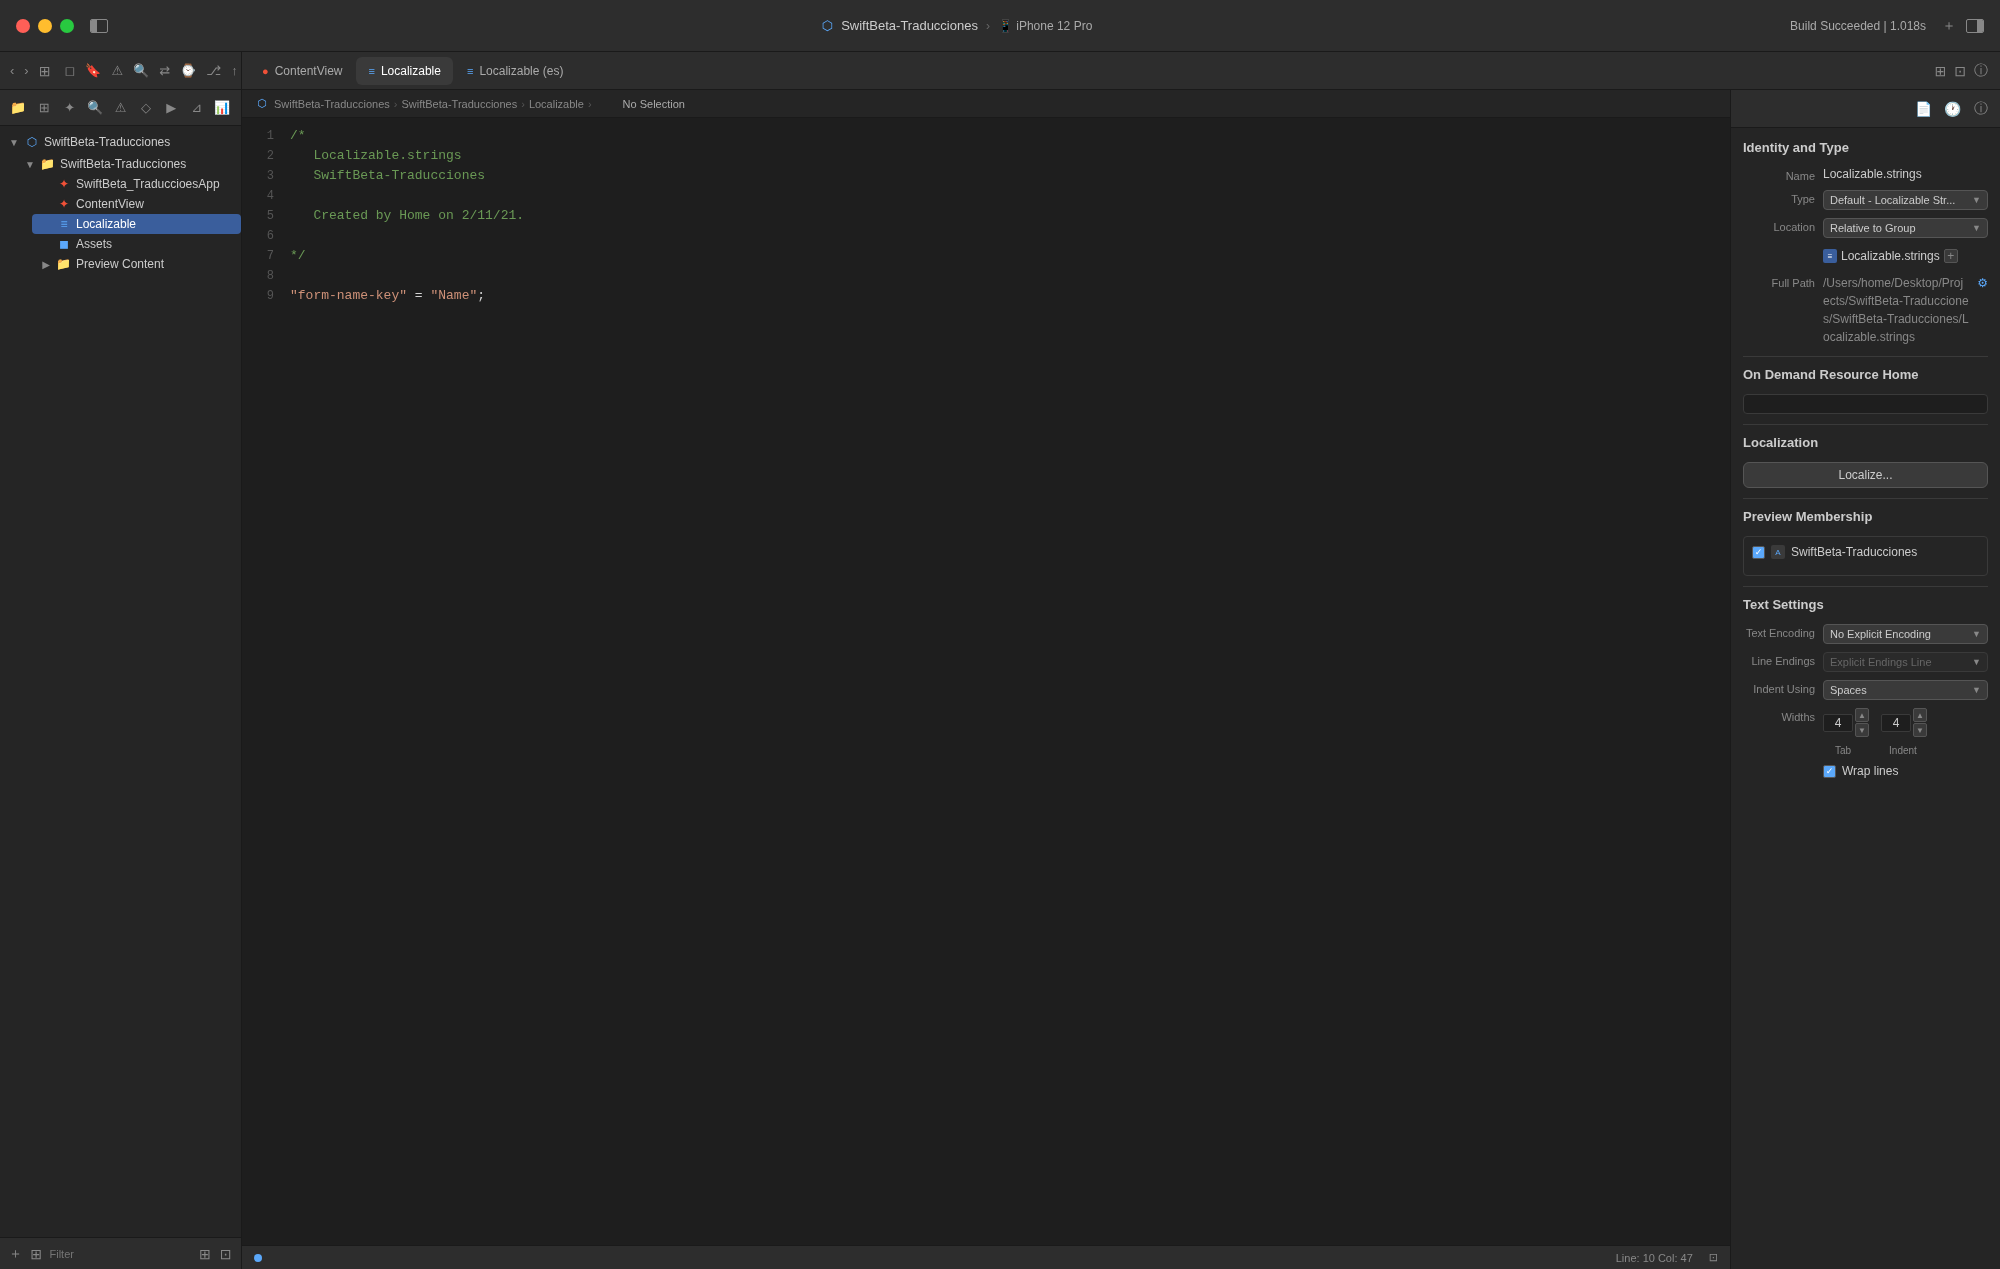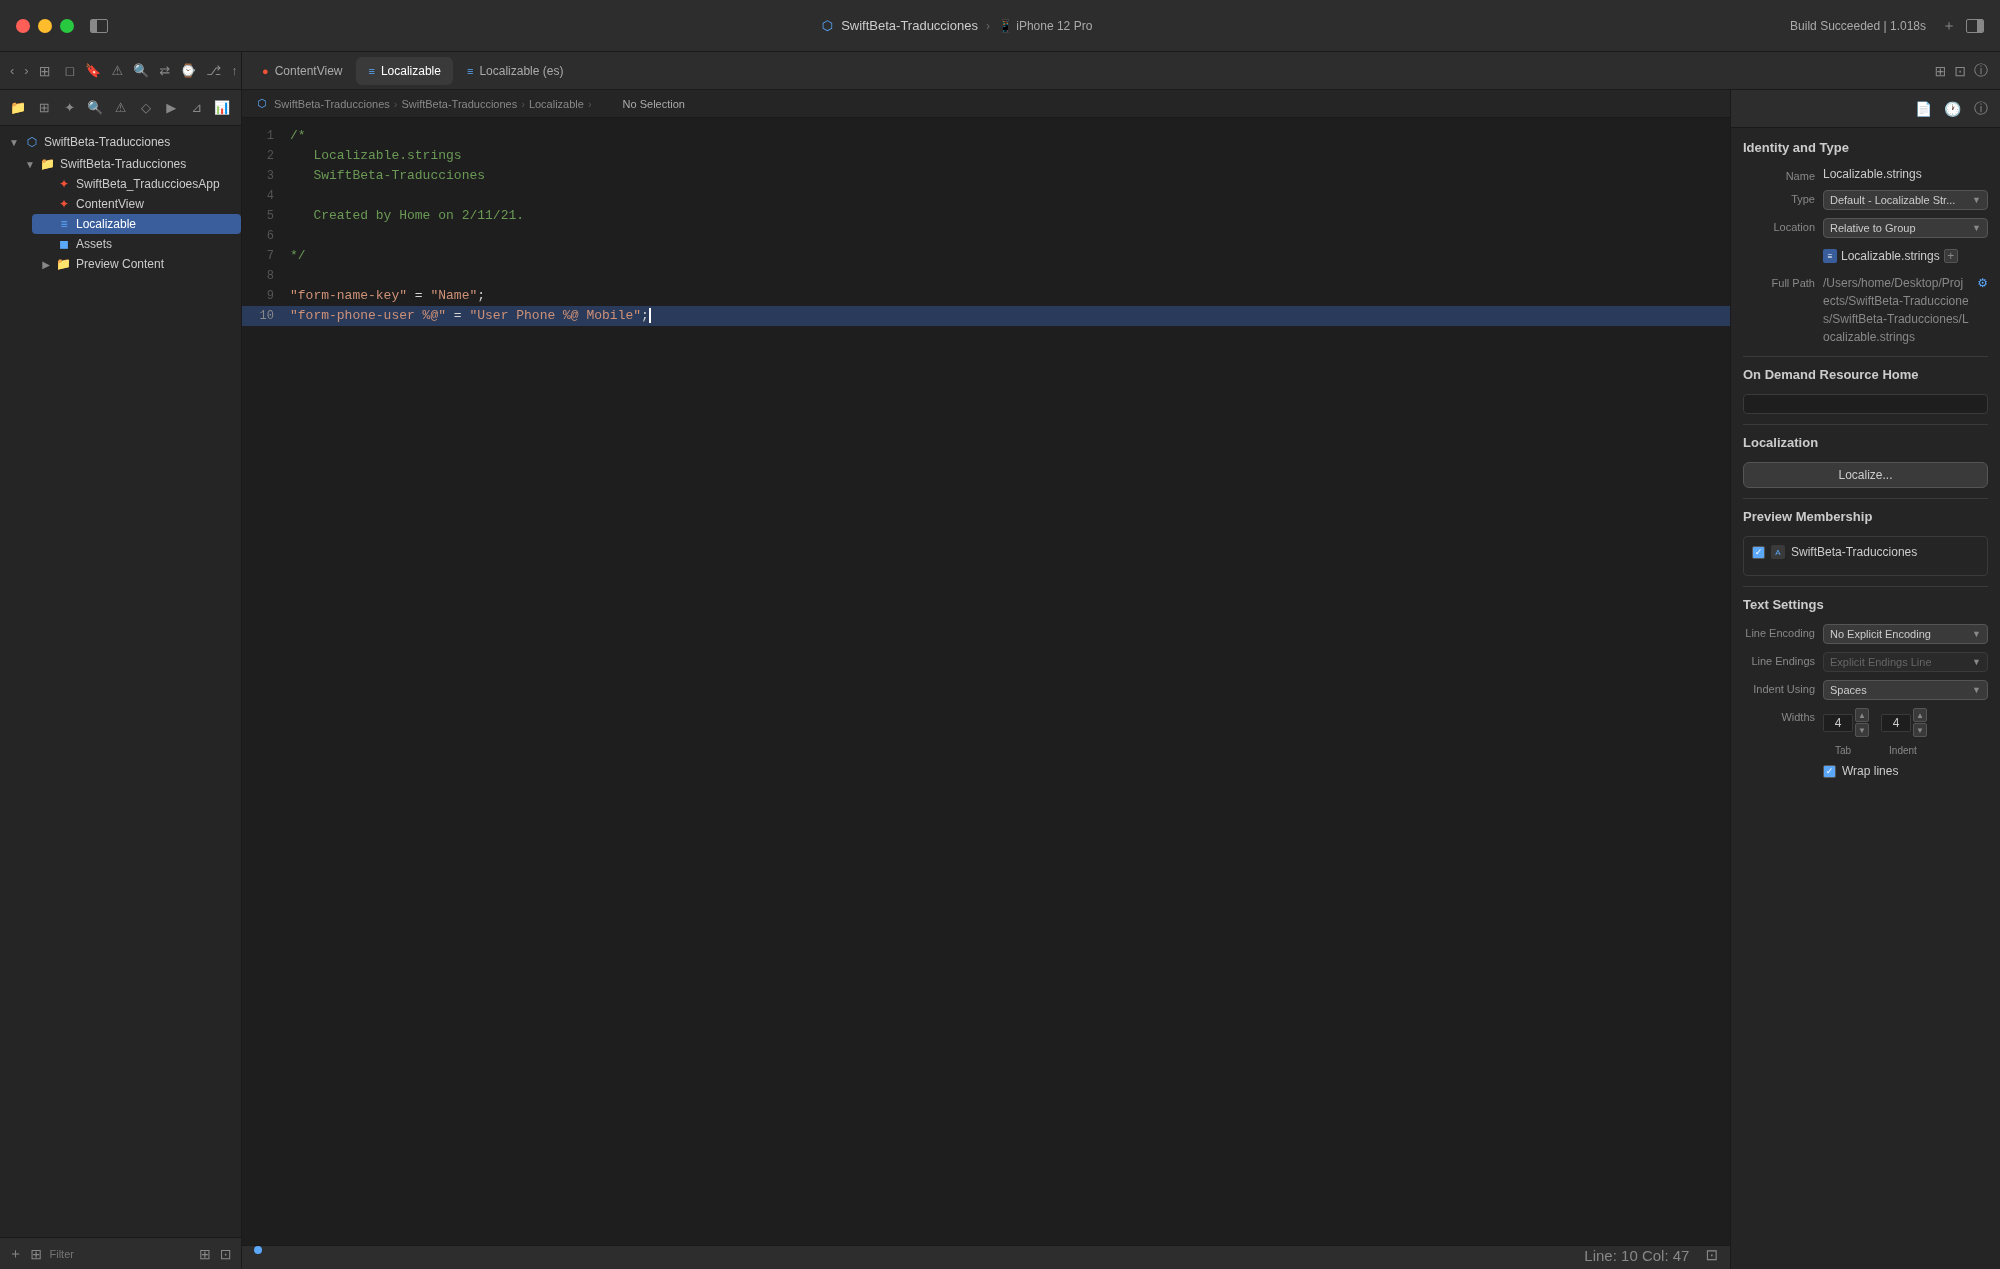--- a/index.html
+++ b/index.html
@@ -362,23 +362,23 @@
       0%, 100% { border-color: #fff; }
       50% { border-color: transparent; }
     }
 
     
     .status-bar {
       height: 24px;
       background: #2d2d2d;
       border-top: 1px solid #1a1a1a;
       display: flex;
-      align-items: flex-start;
+      align-items: center;
       padding: 0 12px;
-      font-size: 15px;
+      font-size: 11px;
       color: #888;
       flex-shrink: 0;
       margin-top: 35px;
     }
     .status-bar-left {
       flex: 1;
       display: flex;
       align-items: center;
       gap: 6px;
     }
@@ -842,24 +842,20 @@
       <div class="code-line">
         <span class="line-num">8</span>
         <span class="line-content"></span>
       </div>
 
       <div class="code-line">
         <span class="line-num">9</span>
         <span class="line-content"><span class="c-string">"form-name-key"</span><span class="c-punct"> = </span><span class="c-string">"Name"</span><span class="c-punct">;</span></span>
       </div>
 
-      <div class="code-line highlighted">
-        <span class="line-num" style="color:#888;">10</span>
-        <span class="line-content"><span class="c-string">"form-phone-user %@"</span><span class="c-punct"> = </span><span class="c-string">"User Phone %@ Mobile"</span><span class="c-punct">;</span><span class="cursor-line"></span></span>
-      </div>
 
     </div>
 
     <div class="status-bar">
       <div class="status-bar-left">
         <div class="status-indicator"></div>
       </div>
       <div class="status-bar-right">
         <span>Line: 10  Col: 47</span>
         <span>⊡</span>
@@ -936,21 +932,21 @@
           <div class="insp-app-icon">A</div>
           <span style="color:#ccc; font-size:12px;">SwiftBeta-Traducciones</span>
         </div>
       </div>
 
       <div class="insp-divider"></div>
 
       <div class="insp-section-title">Text Settings</div>
 
       <div class="insp-row">
-        <span class="insp-label">Line Encoding</span>
+        <span class="insp-label">Text Encoding</span>
         <div class="insp-select">
           <span>No Explicit Encoding</span>
           <span class="arrow">▼</span>
         </div>
       </div>
 
       <div class="insp-row">
         <span class="insp-label">Line Endings</span>
         <div class="insp-select insp-select-disabled">
           <span>Explicit Endings Line</span>

